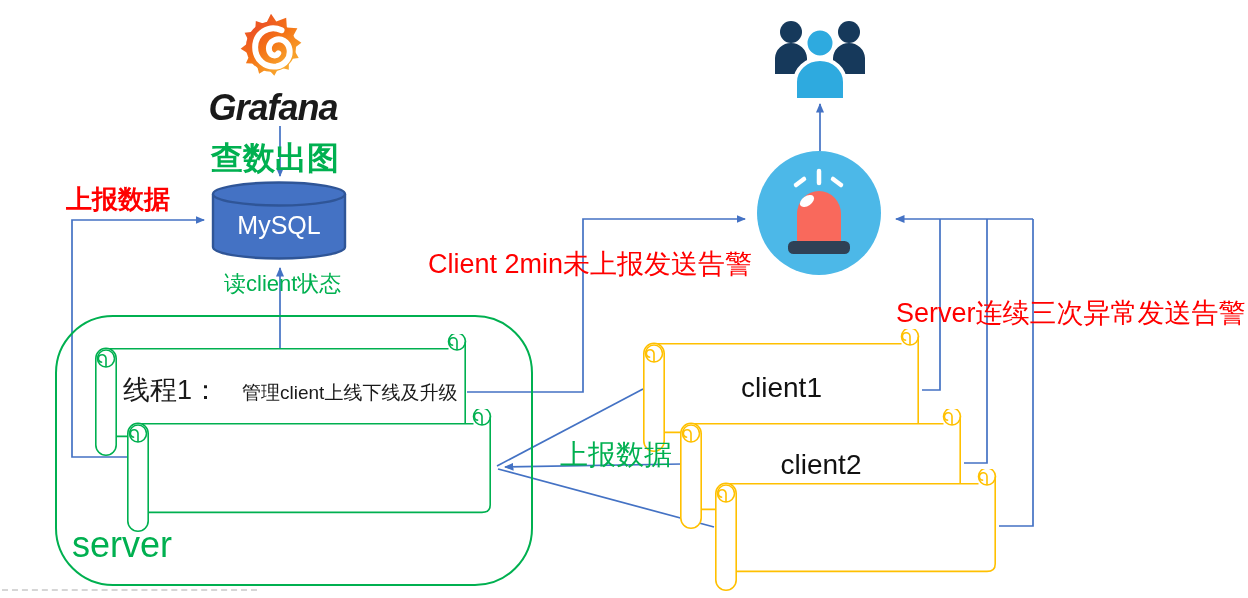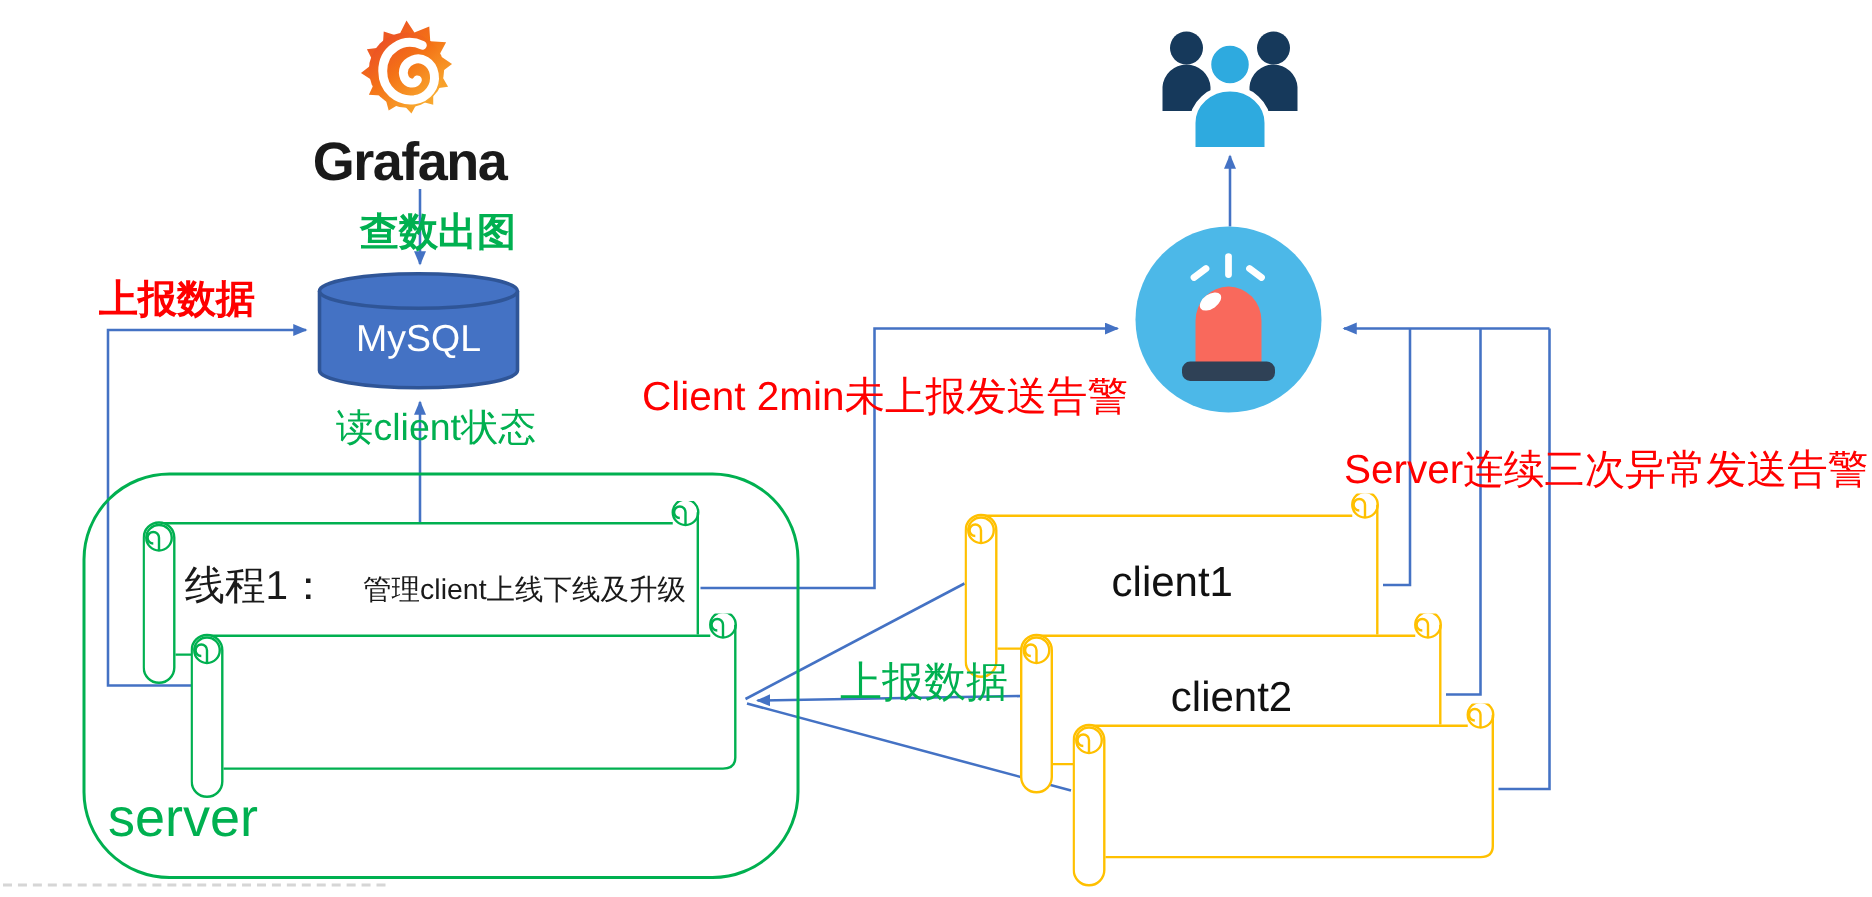--- a/index.html
+++ b/index.html
@@ -17,21 +17,21 @@
   .center{text-align:center;}
   .thread-row{position:absolute;display:flex;align-items:baseline;gap:23px;white-space:nowrap;color:#1a1a1a;}
   .thread-title{font-size:27px;}
   .thread-desc{font-size:19px;}
   .client-lbl{position:absolute;text-align:center;font-size:28px;color:#111;}
   .squiggle{text-decoration:underline wavy #e03b2f;text-decoration-thickness:2px;text-underline-offset:5px;}
   #server-box{
     position:absolute;left:55px;top:315px;width:474px;height:267px;
     border:2.2px solid #00B050;border-radius:58px;background:transparent;
   }
-  .wordmark{letter-spacing:-1px;}
+  .wordmark{letter-spacing:-1px;font-style:italic;}
   #bottom-dashes{position:absolute;left:2px;top:589px;width:255px;border-top:2px dashed #d6d6d6;}
 </style>
 </head>
 <body>
 
 <div id="canvas">
 
   <svg class="abs" style="left:0;top:0;" width="1248" height="598" viewBox="0 0 1248 598">
     <defs>
       <marker id="arr" markerWidth="11" markerHeight="9" refX="8.5" refY="4" orient="auto" markerUnits="userSpaceOnUse">
@@ -135,31 +135,31 @@
         <stop offset="0.5" stop-color="#F47216"></stop>
         <stop offset="1" stop-color="#F9B233"></stop>
       </linearGradient>
     </defs>
     <path fill="url(#gflame)" d="M50 2 L58 14 L73 8 L74 23 L90 24 L83 37 L96 46 L84 55 L92 69 L77 71 L77 87 L62 83 L55 96 L45 85 L32 93 L28 78 L12 77 L18 64 L4 55 L17 45 L10 31 L26 29 L27 13 L42 18 Z"></path>
     <circle cx="50" cy="52" r="38" fill="url(#gflame)"></circle>
     <path fill="none" stroke="#fff" stroke-width="9" stroke-linecap="round" d="M 66 27 C 46 18, 26 32, 26 53 C 26 72, 41 84, 58 82 C 72 80, 80 68, 78 56 C 76 44, 65 38, 56 42 C 48 45, 45 53, 48 60 C 51 66, 58 67, 61 62"></path>
   </svg>
   <div class="lbl black bold wordmark center" style="left:188px;top:87px;width:170px;font-size:36px;">Grafana</div>
 
-  <div class="lbl green bold" style="left:240px;top:140px;font-size:26px;">查数出图</div>
+  <div class="lbl green bold" style="left:211px;top:140px;font-size:32px;">查数出图</div>
 
   <svg class="abs" style="left:211px;top:181px;" width="136" height="80" viewBox="0 0 136 80">
     <path d="M 2 13 V 66 a 66 11.5 0 0 0 132 0 V 13" fill="#4472C4" stroke="#2F5597" stroke-width="2.4"></path>
     <ellipse cx="68" cy="13" rx="66" ry="11.5" fill="#4472C4" stroke="#2F5597" stroke-width="2.4"></ellipse>
     <text x="68" y="53" text-anchor="middle" fill="#ffffff" font-size="25" font-family="Liberation Sans, sans-serif">MySQL</text>
   </svg>
 
   <div class="lbl red bold" style="left:66px;top:185px;font-size:26px;">上报数据</div>
 
-  <div class="lbl green" style="left:224px;top:271px;font-size:25px;">读client状态</div>
+  <div class="lbl green" style="left:224px;top:271px;font-size:22px;">读client状态</div>
 
   <div class="lbl red" style="left:428px;top:249px;font-size:27px;">Client 2min未上报发送告警</div>
 
   <div class="lbl red" style="left:896px;top:298px;font-size:27px;">Server连续三次异常发送告警</div>
 
   <div class="lbl green" style="left:560px;top:439px;font-size:28px;">上报数据</div>
 
   <svg class="abs" style="left:773px;top:10px;" width="94" height="88" viewBox="0 0 94 88">
     <g fill="#16395B">
       <circle cx="18" cy="22" r="11"></circle>

